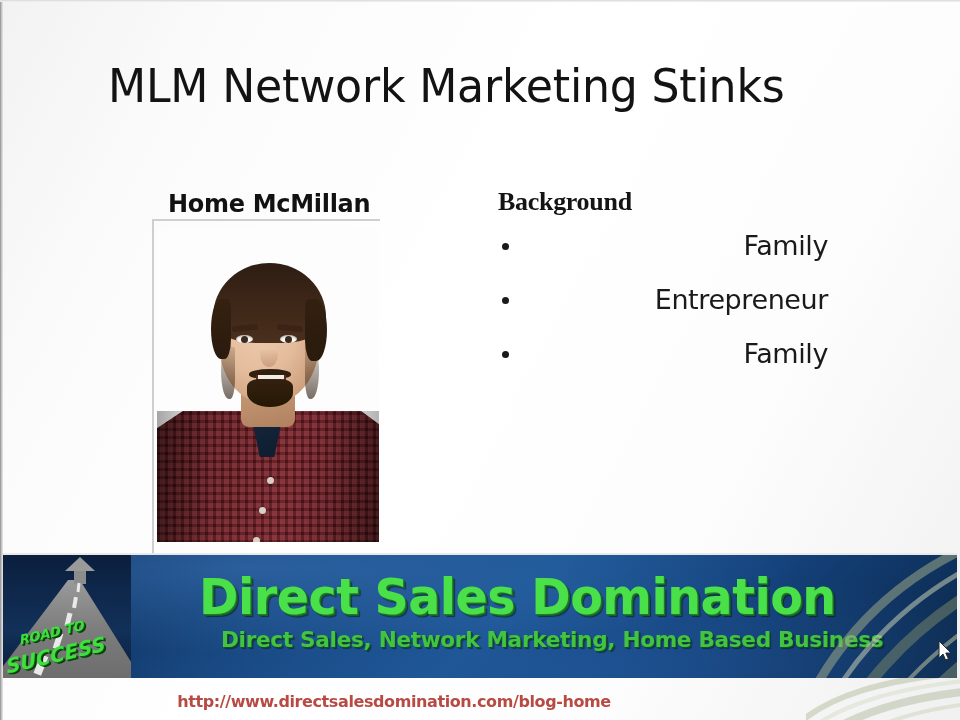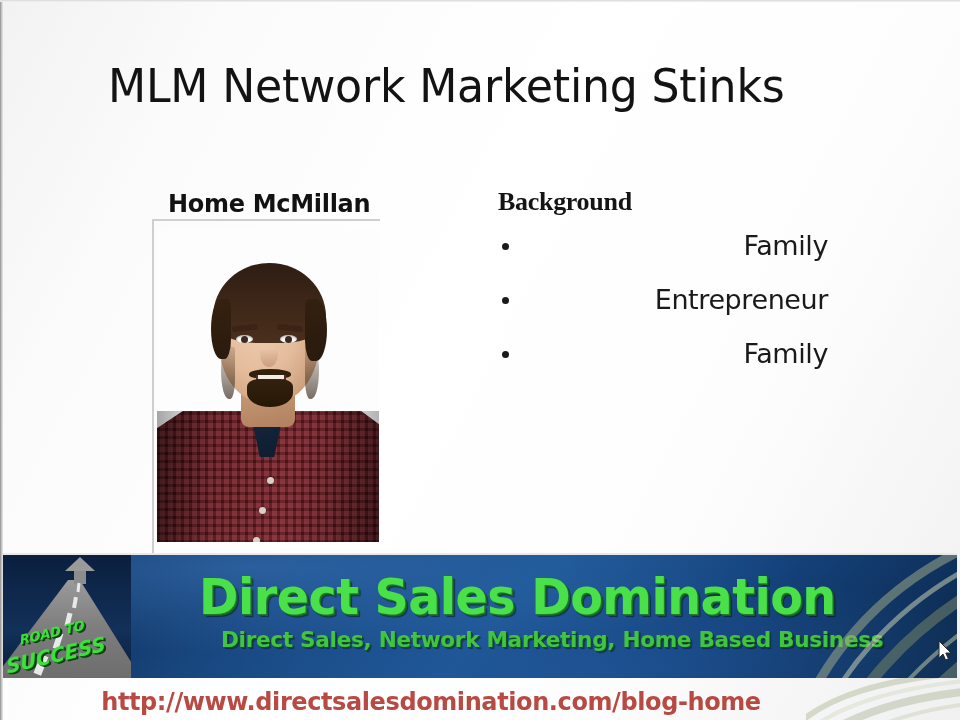--- a/index.html
+++ b/index.html
@@ -396,28 +396,27 @@
     transform: scaleX(0.98);
     transform-origin: left center;
   }
 
   
   #url-line {
     position: absolute;
     left: 0; top: 690px;
     width: 788px;
     text-align: center;
-    font-size: 24px;
+    font-size: 16px;
     line-height: 24px;
     font-weight: bold;
     font-family: "DejaVu Sans", sans-serif;
     color: #b23b34;
     letter-spacing: -0.4px;
     opacity: .92;
-    margin-left: 37px;
   }
 
   
   #cursor {
     position: absolute;
     left: 938px;
     top: 641px;
     width: 14px;
     height: 20px;
   }

